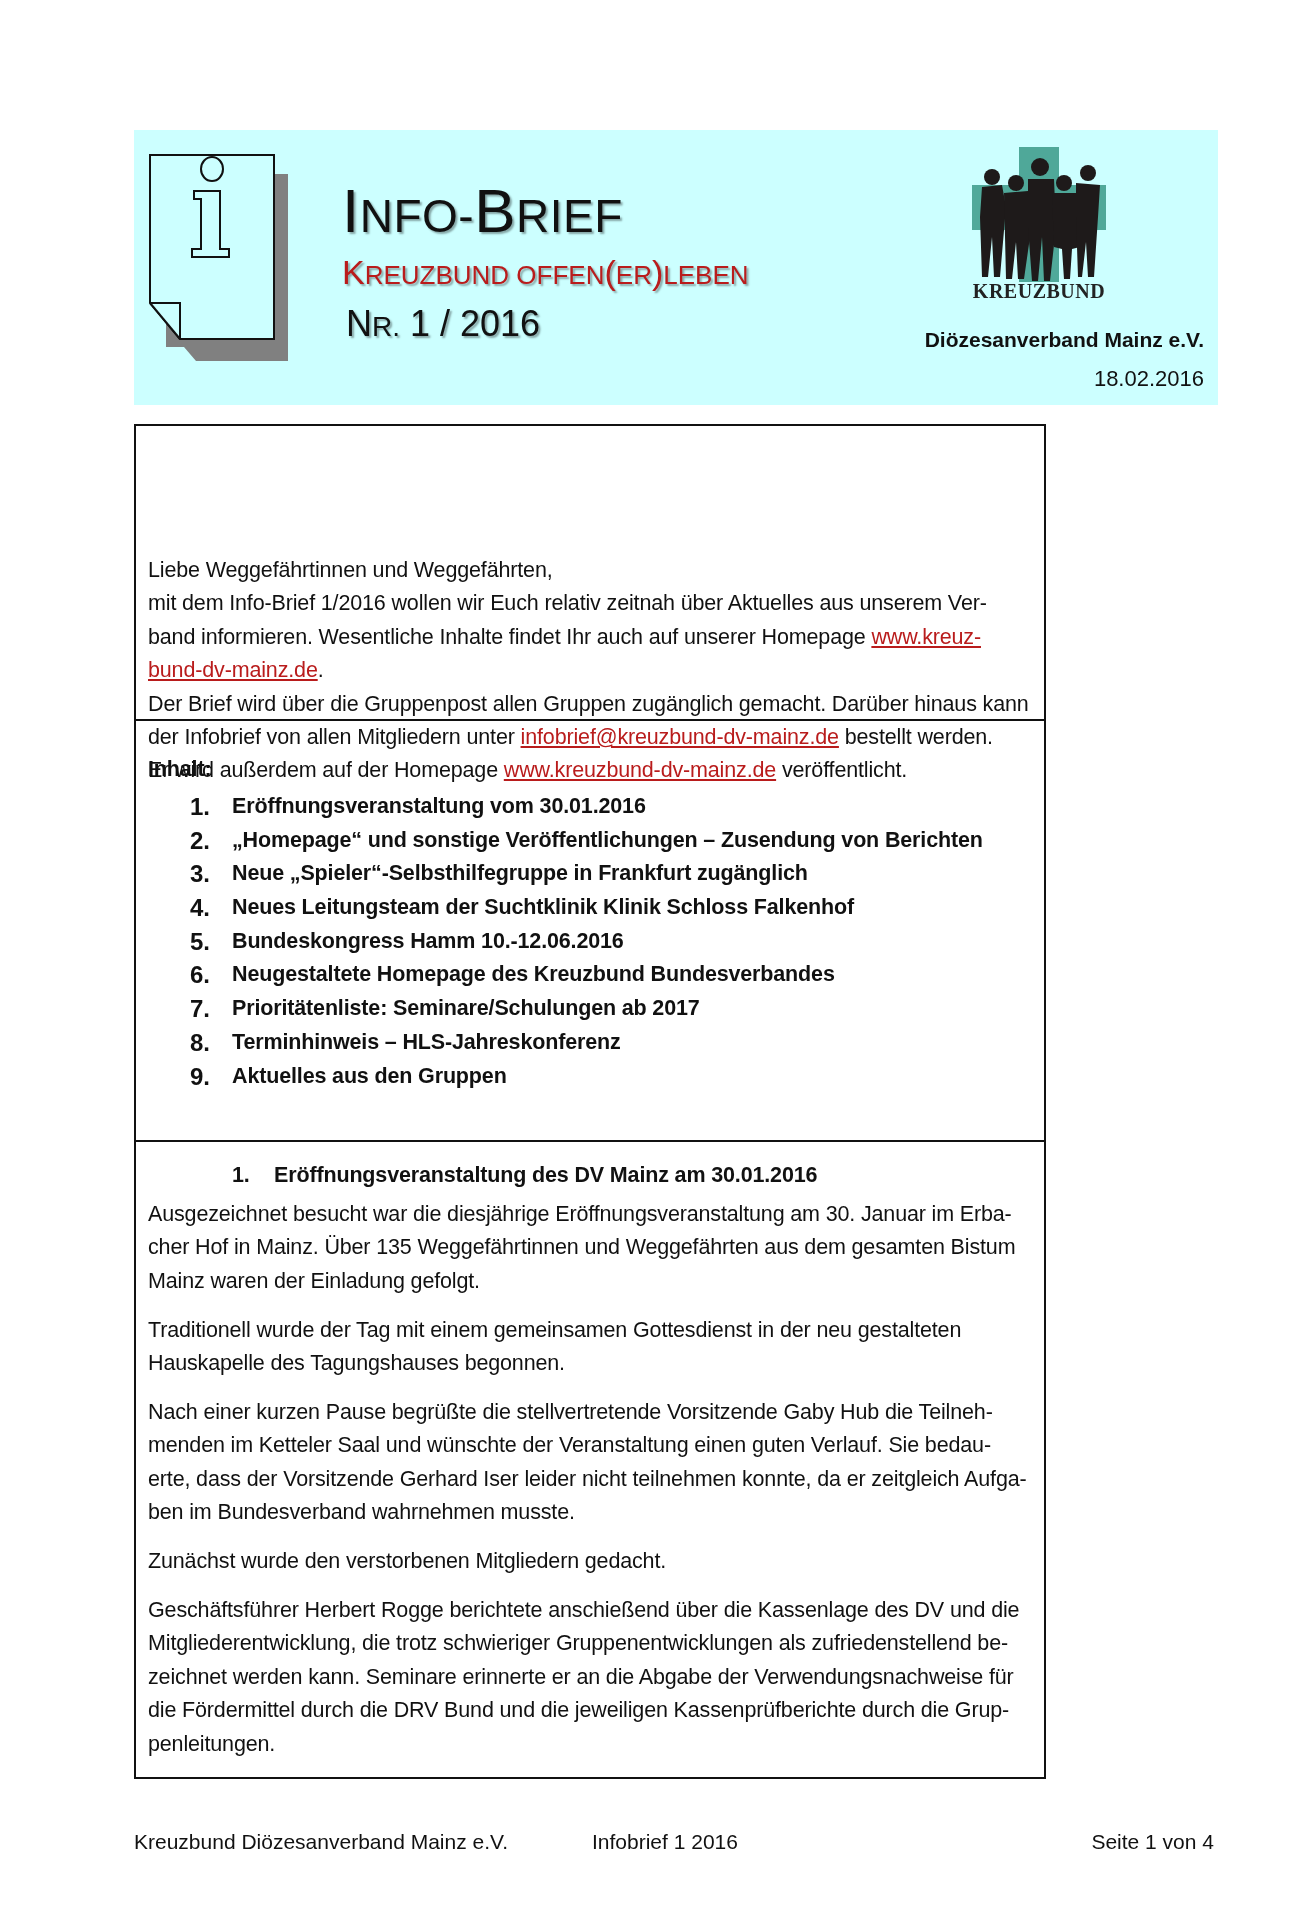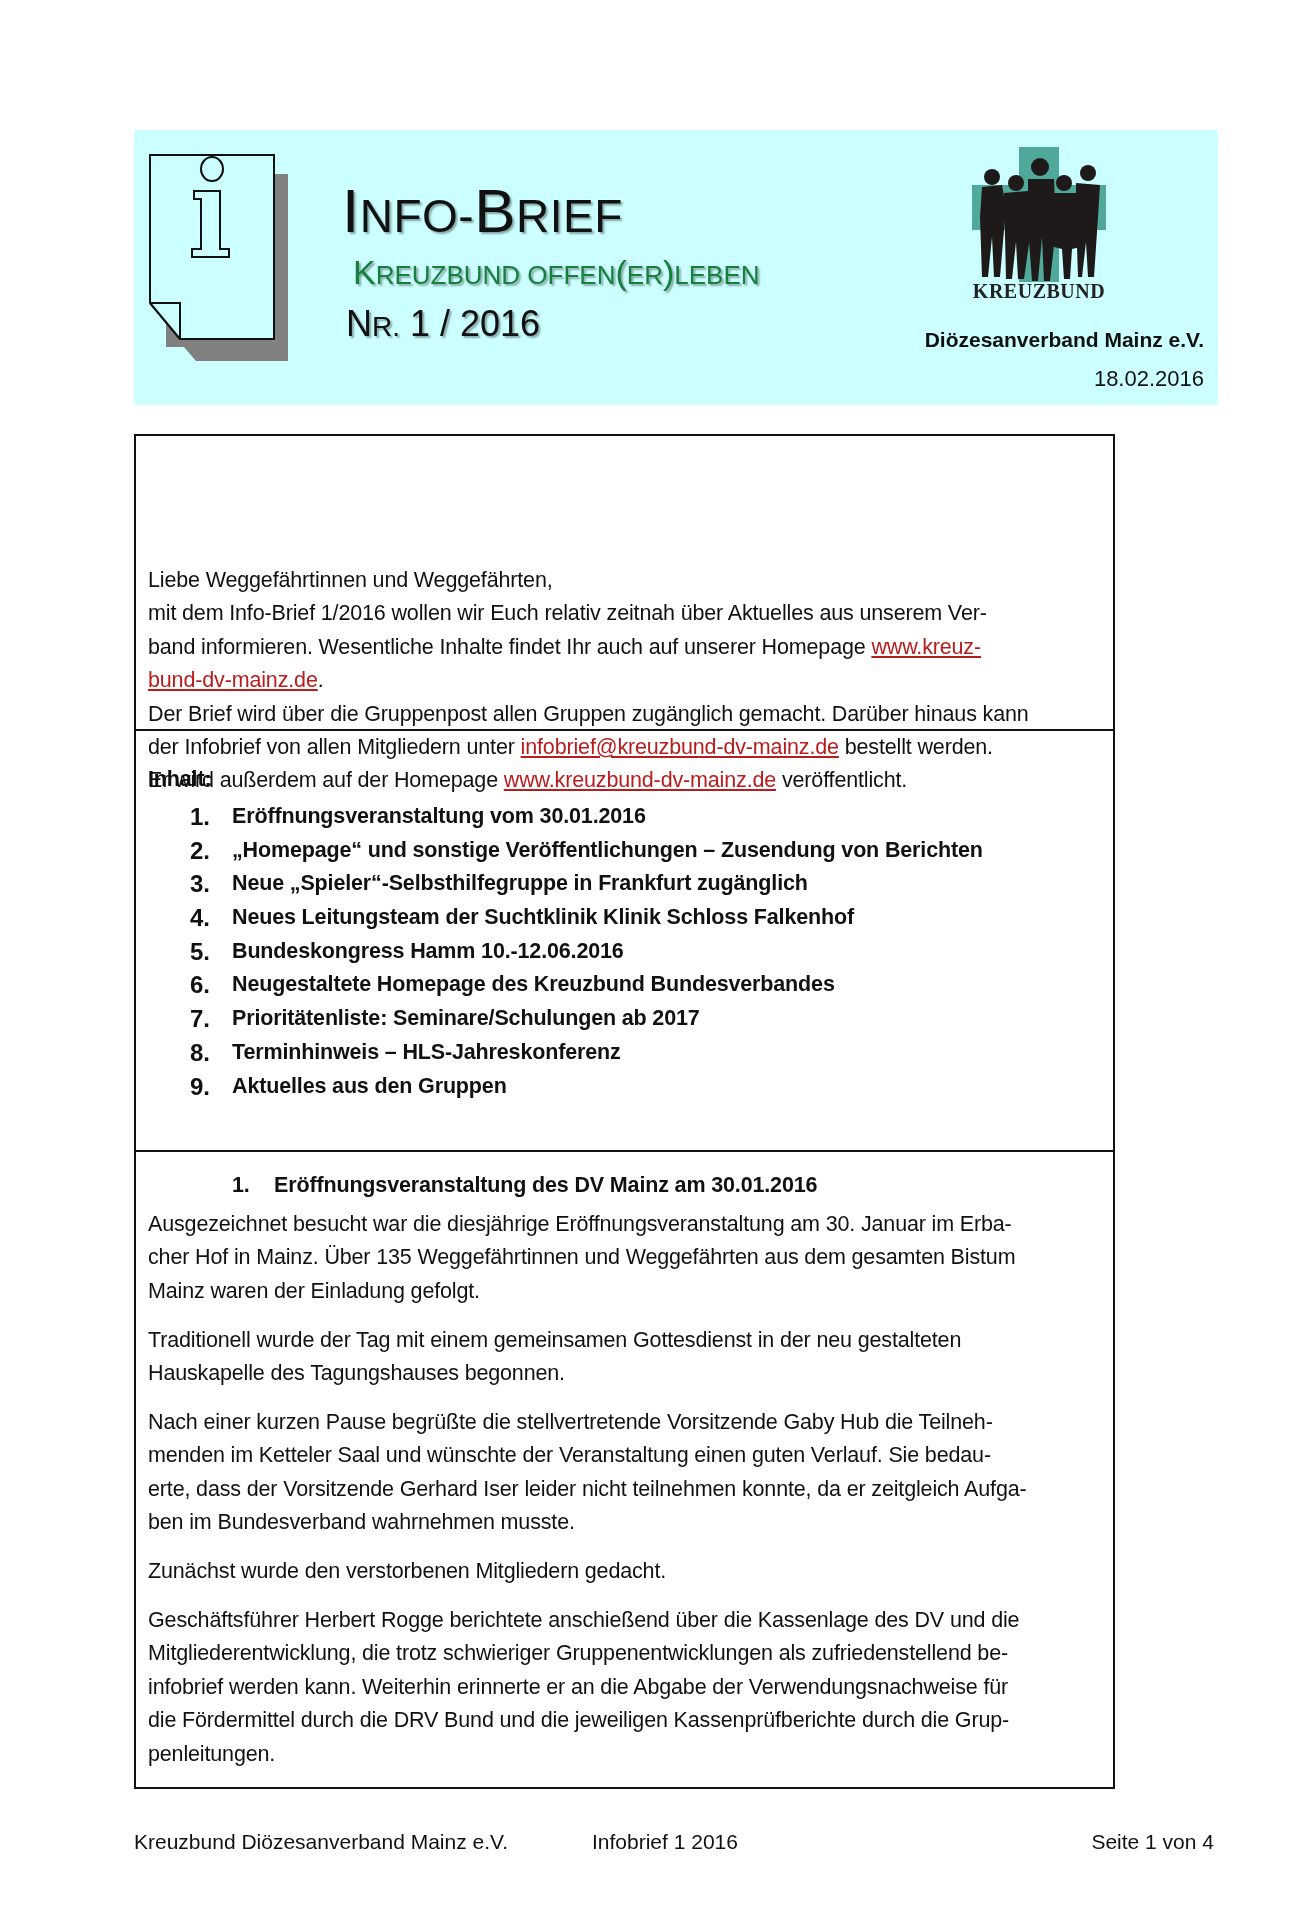--- a/index.html
+++ b/index.html
@@ -6,34 +6,34 @@
   body { width:1300px; height:1920px; position:relative; overflow:hidden;
          font-family:"Liberation Sans", sans-serif; color:#111; }
   .abs { position:absolute; }
 
   
   #header { left:134px; top:130px; width:1084px; height:275px; background:#ccffff; }
   #doc-icon { left:12px; top:21px; width:160px; height:210px; }
   .title-main { left:208px; top:50px; font-size:46px; line-height:1; color:#111;
                 text-shadow:2px 2px 2px rgba(0,0,0,0.35); letter-spacing:0.5px; white-space:nowrap; }
   .title-main .big { font-size:62px; }
-  .title-sub { left:208px; top:125px; font-size:26px; line-height:1; color:#15803d;
-               text-shadow:2px 2px 2px rgba(0,0,0,0.35); white-space:nowrap;margin-left:11px; }
+  .title-sub { left:208px; top:125px; font-size:26px; line-height:1; color:#b91c1c;
+               text-shadow:2px 2px 2px rgba(0,0,0,0.35); white-space:nowrap; }
   .title-sub .big { font-size:34px; }
   .title-nr { left:212px; top:176px; font-size:28px; line-height:1; color:#111;
               text-shadow:2px 2px 2px rgba(0,0,0,0.35); white-space:nowrap; }
   .title-nr .big { font-size:36px; }
   #logo { left:830px; top:17px; width:150px; height:135px; }
   #logo-word { left:790px; top:150px; width:230px; text-align:center;
                font-family:"Liberation Serif", serif; font-weight:bold; font-size:20px; color:#222; letter-spacing:0.5px; }
   #org-name { right:14px; top:198px; font-weight:bold; font-size:21px; color:#111; white-space:nowrap; }
   #doc-date { right:14px; top:236px; font-size:22px; color:#111; white-space:nowrap; }
 
   
-  #content-box { left:134px; top:434px; width:981px; height:1355px; border:2px solid #111; box-sizing:border-box; }
+  #content-box { left:134px; top:424px; width:912px; height:1355px; border:2px solid #111; box-sizing:border-box; }
   .divider { position:absolute; left:0; right:0; height:0; border-top:2px solid #111; }
   .txt { font-family:"Liberation Sans", sans-serif; font-size:21.5px; line-height:33.4px; color:#111;
          white-space:nowrap; letter-spacing:-0.15px; }
   a.lnk { color:#b91c1c; text-decoration:underline; }
 
   #intro { left:12px; top:128px; }
   #toc-title { left:12px; top:327px; font-weight:bold; }
   #toc-list { left:54px; top:364px; margin:0; padding:0; list-style:none; }
   #toc-list li { position:relative; height:33.7px; font-weight:bold; }
   #toc-list .num { position:absolute; left:0; width:40px; font-family:"Liberation Sans", sans-serif; font-size:24px; font-weight:bold; }
@@ -165,21 +165,21 @@
       <span style="display:block">menden im Ketteler Saal und wünschte der Veranstaltung einen guten Verlauf.  Sie bedau-</span>
       <span style="display:block">erte, dass der Vorsitzende Gerhard Iser leider nicht teilnehmen konnte, da er zeitgleich Aufga-</span>
       <span style="display:block">ben im Bundesverband wahrnehmen musste.</span>
     </p>
     <p>
       <span style="display:block">Zunächst wurde den verstorbenen Mitgliedern gedacht.</span>
     </p>
     <p>
       <span style="display:block">Geschäftsführer Herbert Rogge berichtete anschießend über die Kassenlage des DV und die</span>
       <span style="display:block">Mitgliederentwicklung, die trotz schwieriger Gruppenentwicklungen als zufriedenstellend be-</span>
-      <span style="display:block">infobrief werden kann. Weiterhin erinnerte er an die Abgabe der Verwendungsnachweise für</span>
+      <span style="display:block">zeichnet werden kann. Seminare erinnerte er an die Abgabe der Verwendungsnachweise für</span>
       <span style="display:block">die Fördermittel durch die DRV Bund  und die jeweiligen Kassenprüfberichte durch die Grup-</span>
       <span style="display:block">penleitungen.</span>
     </p>
   </div>
 </div>
 
 <div id="footer-org" class="abs footer">Kreuzbund Diözesanverband Mainz e.V.</div>
 <div id="footer-issue" class="abs footer">Infobrief 1 2016</div>
 <div id="footer-page" class="abs footer">Seite 1 von 4</div>
 

